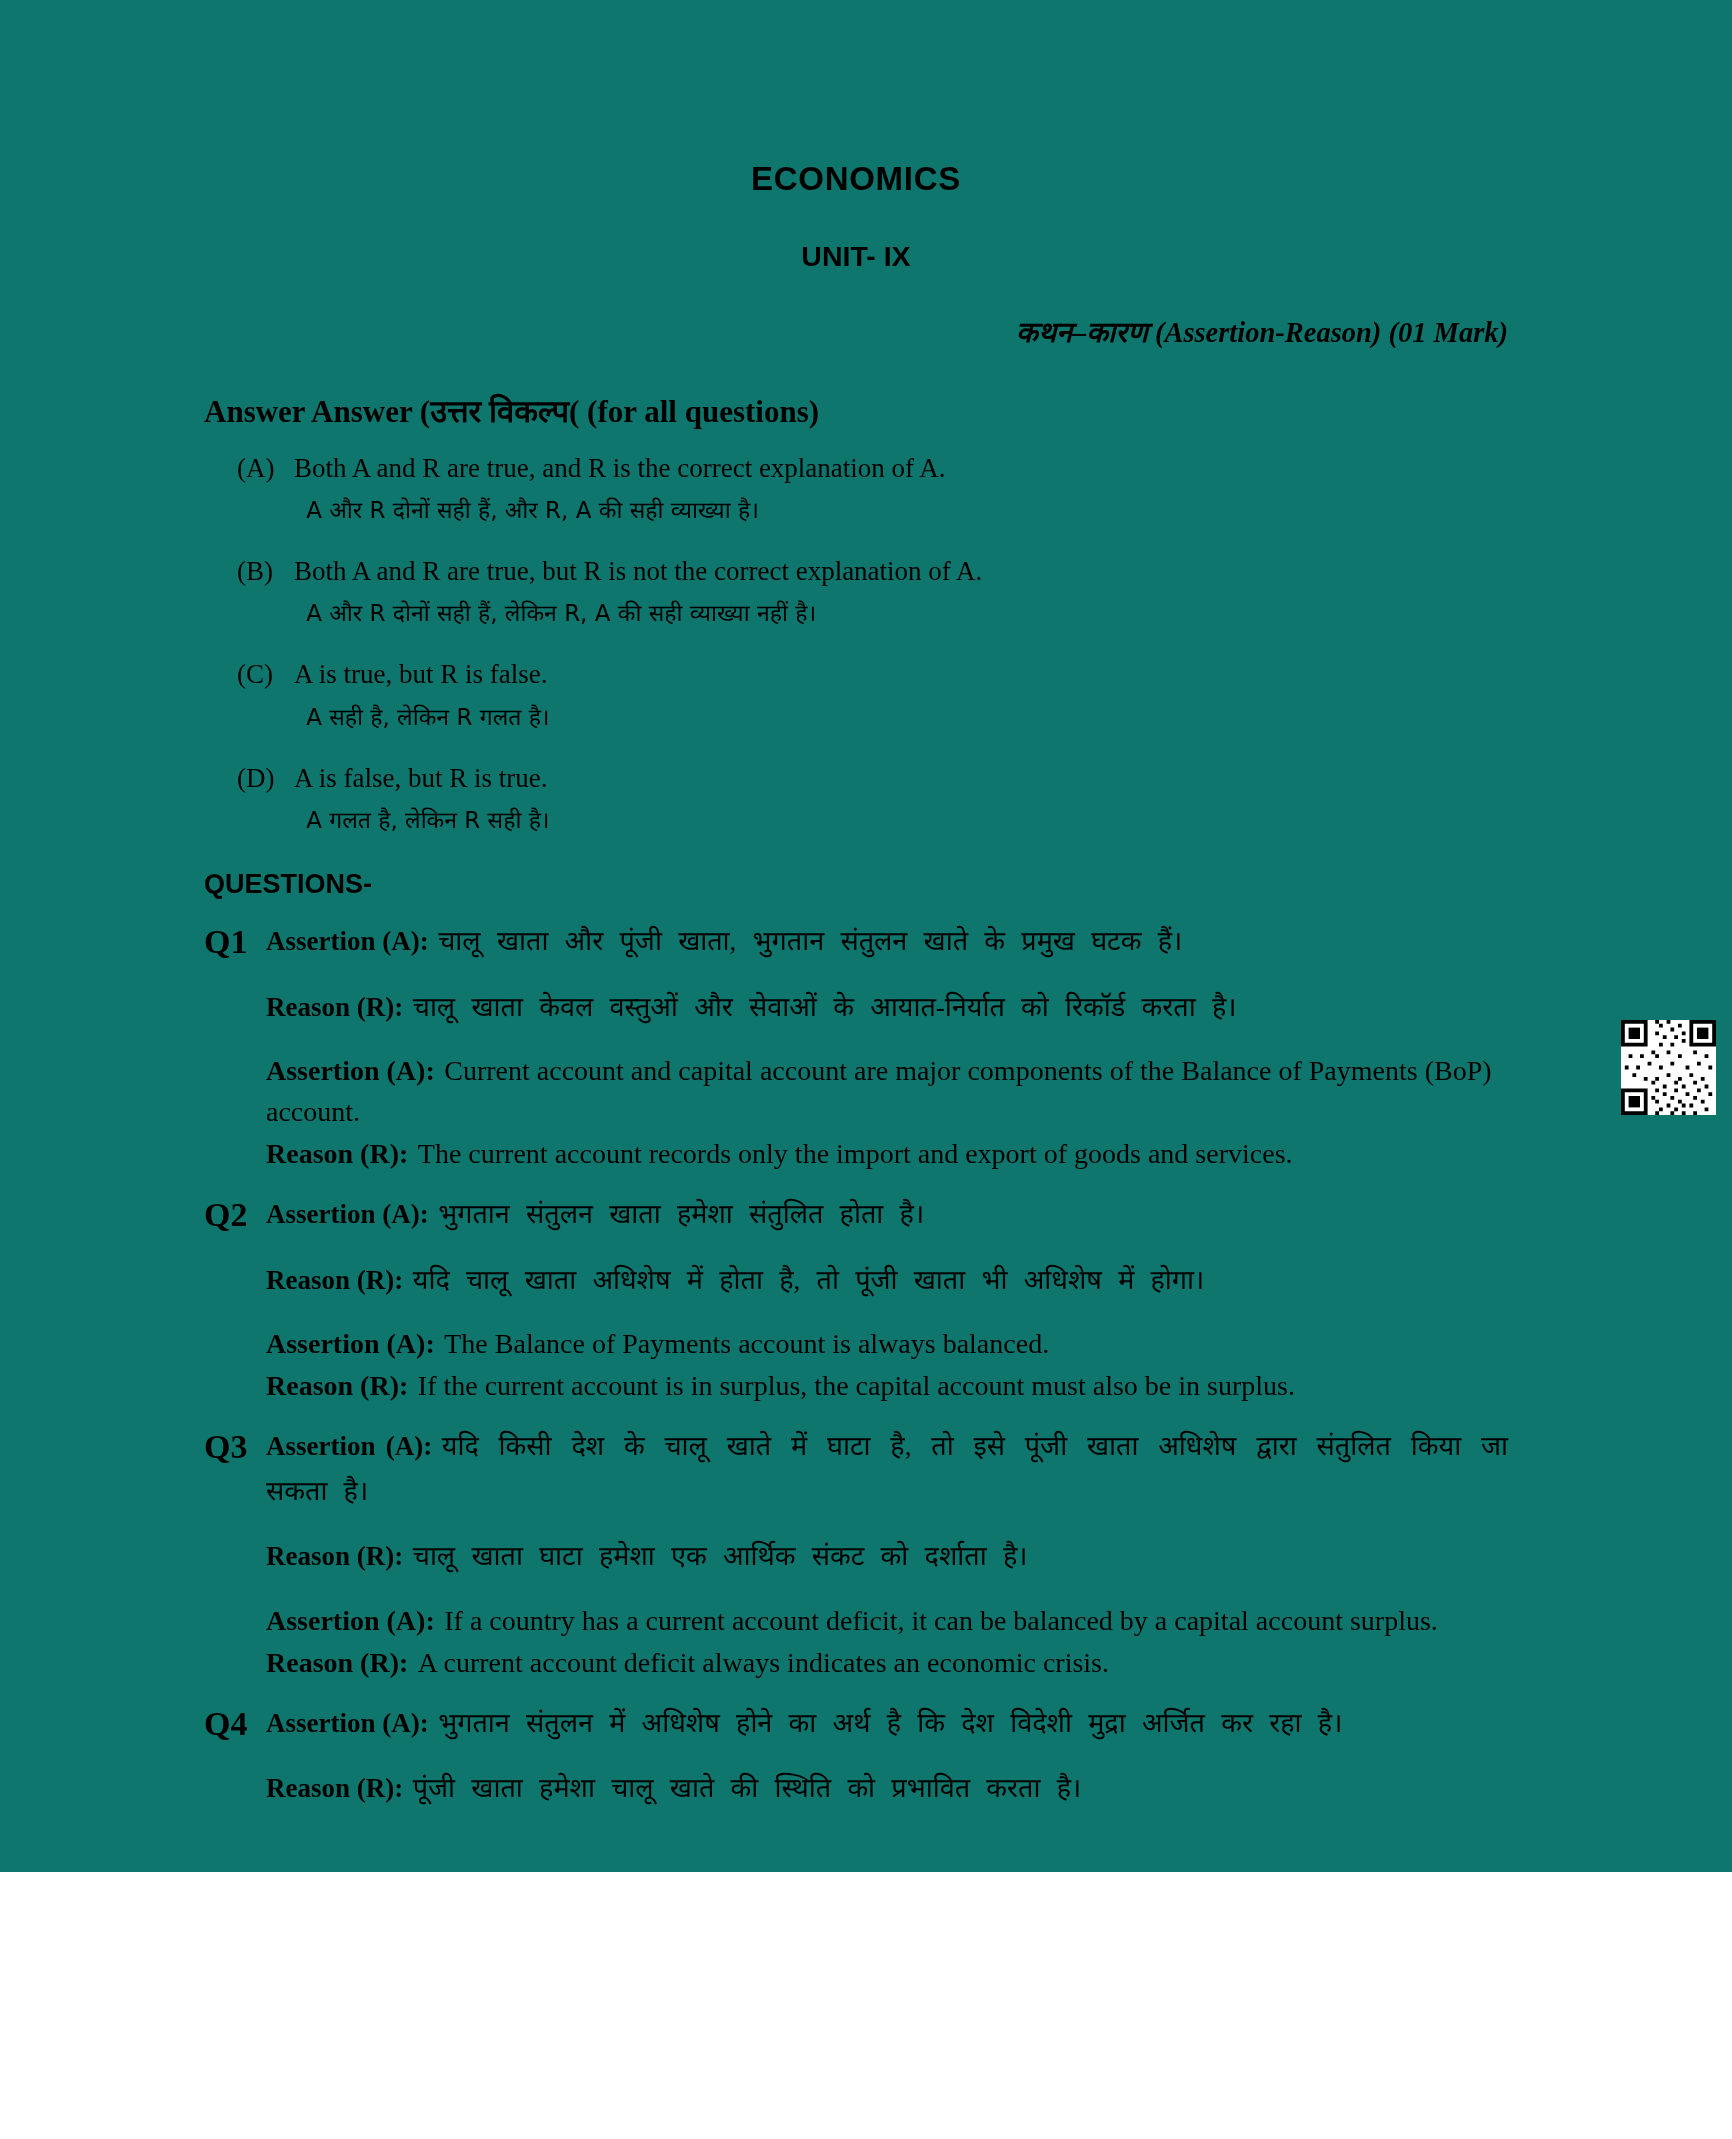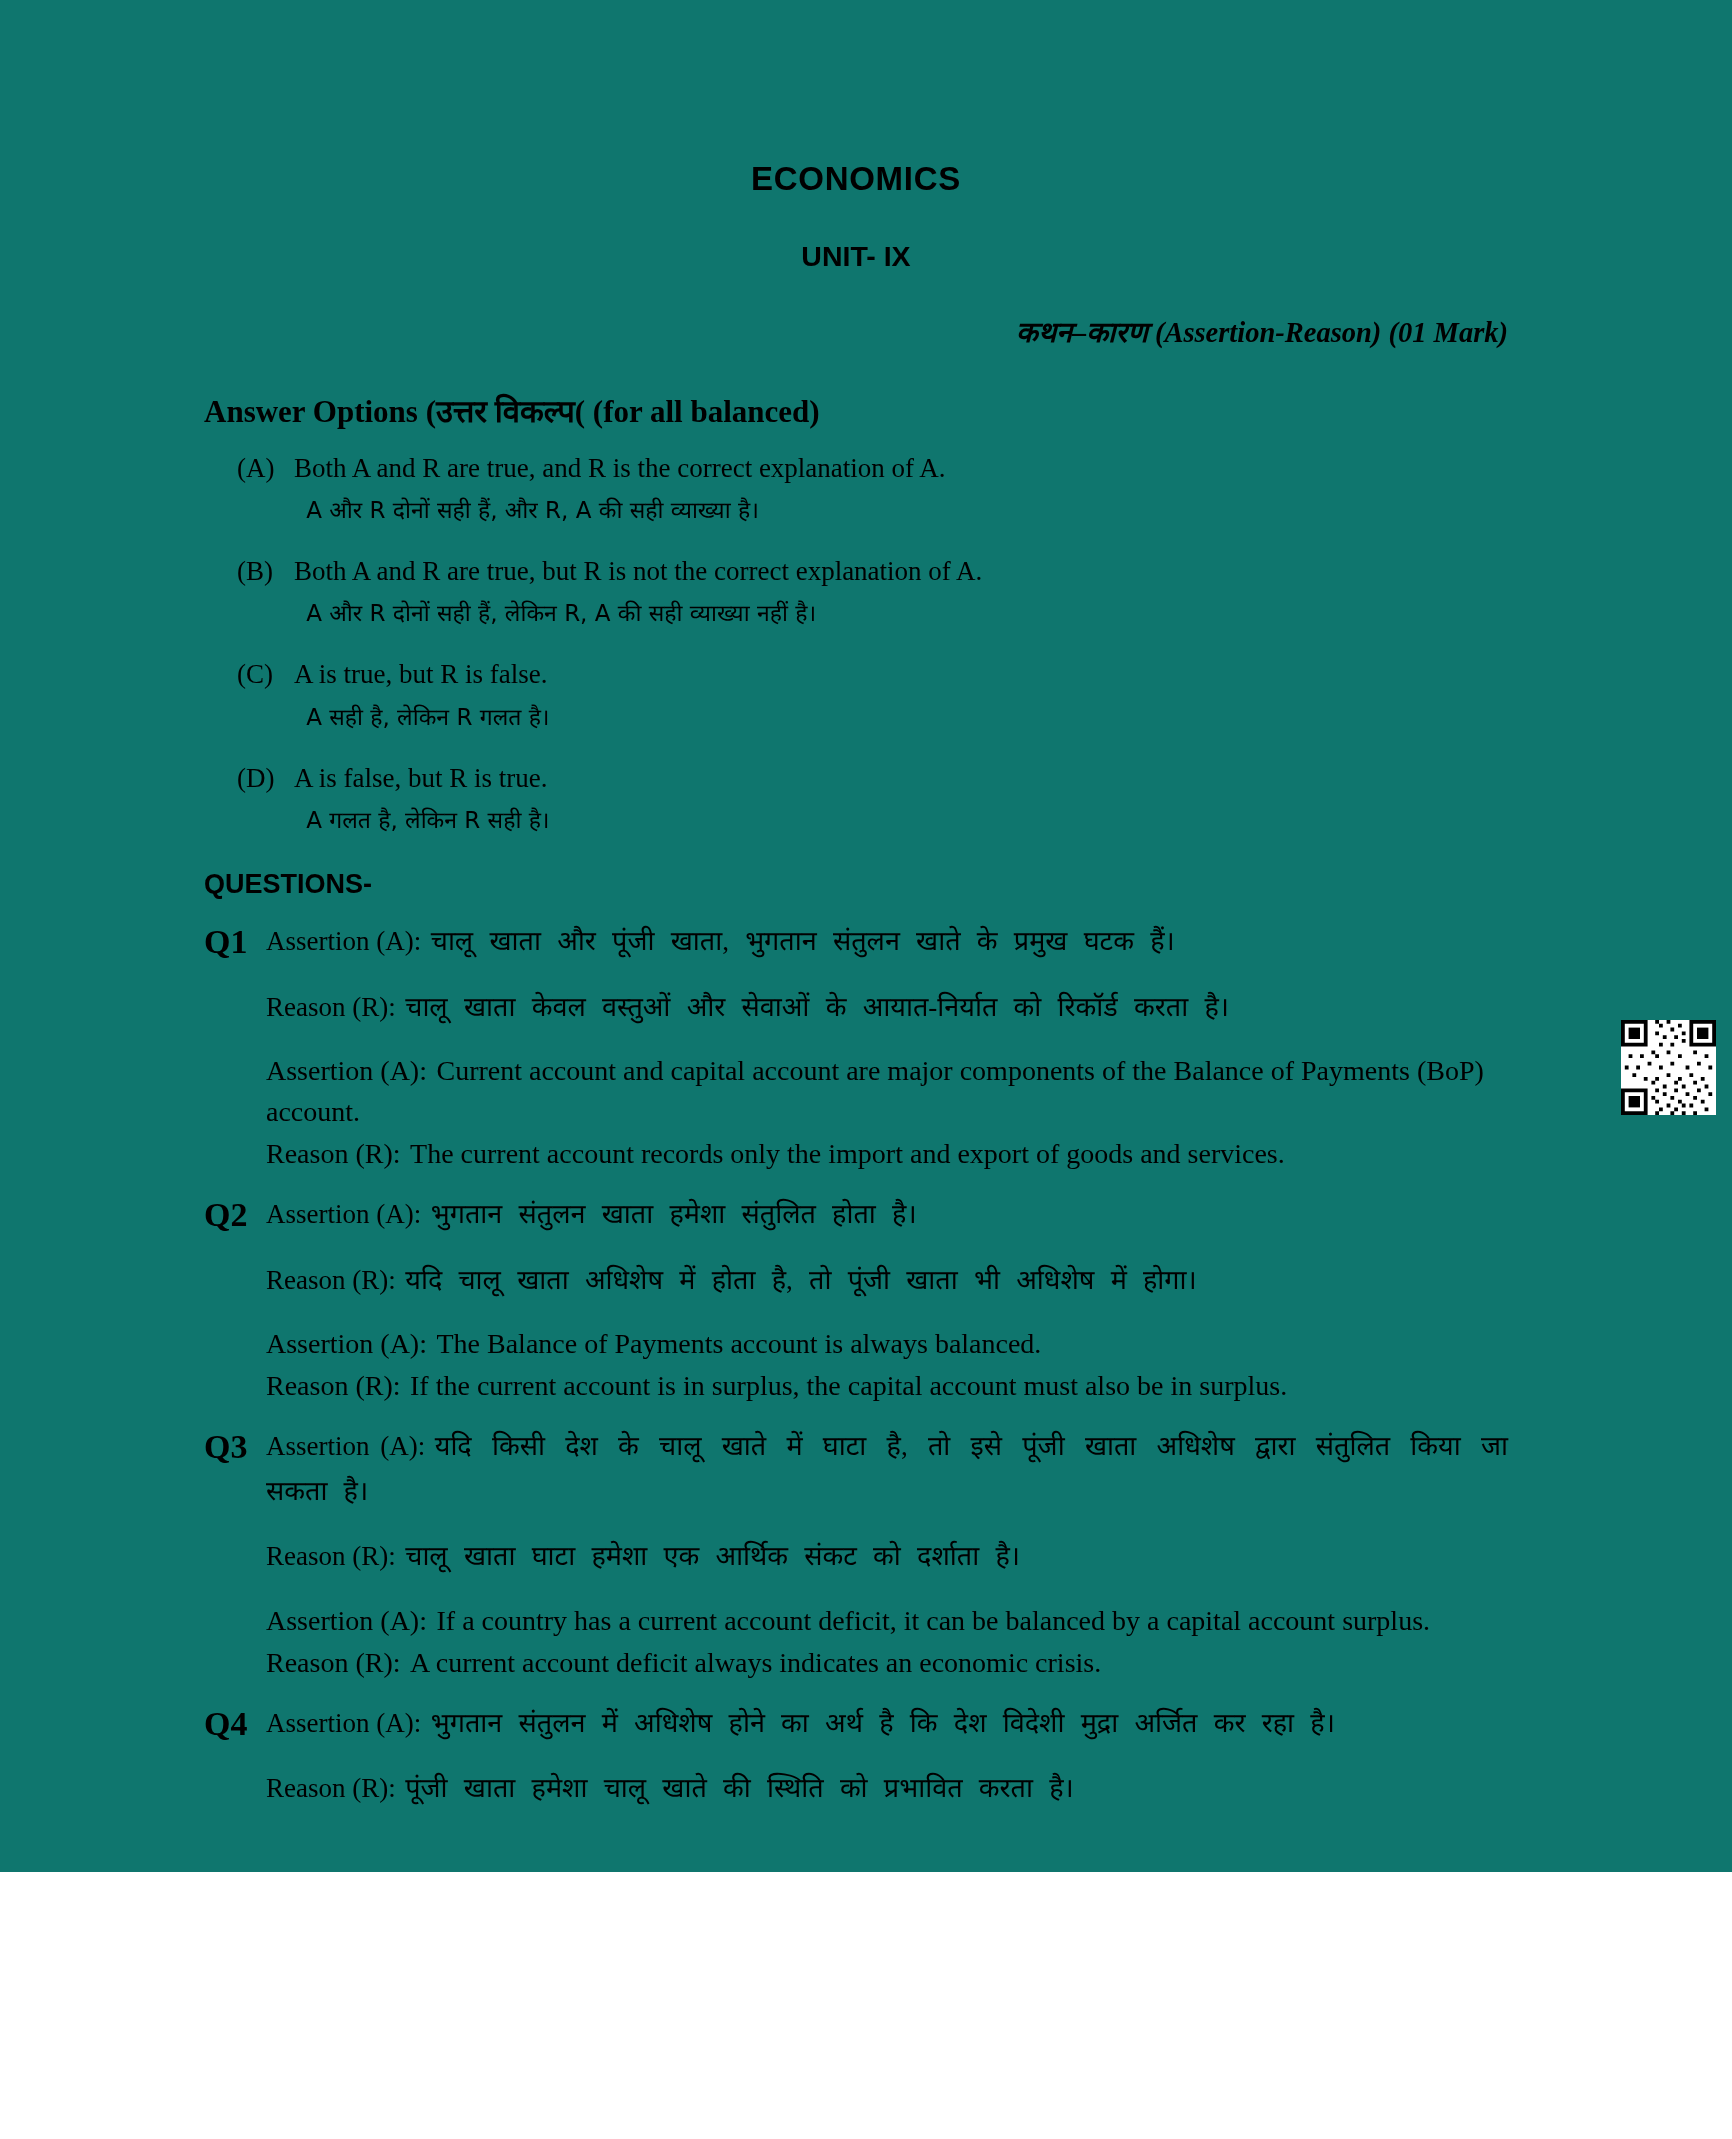--- a/index.html
+++ b/index.html
@@ -98,21 +98,21 @@
     text-align: justify;
   }
   .q-line.english {
     font-size: 28px;
     line-height: 41px;
     margin-bottom: 1.4px;
     word-spacing: normal;
     text-align: left;
   }
   .q-label {
-    font-weight: 400;
+    font-weight: 700;
     margin-right: 9.5px;
     word-spacing: normal;
   }
   .qr-code {
     position: absolute;
     left: 1621px;
     top: 1020px;
     width: 95px;
     height: 95px;
   }
@@ -129,21 +129,21 @@
 <body>
 
 <div class="page">
   <div class="content">
 
     <div class="doc-title">ECONOMICS</div>
     <div class="unit-heading">UNIT- IX</div>
     <div class="ar-heading">कथन–कारण (Assertion-Reason) (01 Mark)</div>
 
     <div>
-      <div class="ao-heading">Answer Options (उत्तर विकल्प( (for all balanced)</div>
+      <div class="ao-heading">Answer Answer (उत्तर विकल्प( (for all questions)</div>
 
       <div class="option">
         <span class="opt-label">(A)</span>
         <div class="opt-body">
           <div class="opt-en">Both A and R are true, and R is the correct explanation of A.</div>
           <div class="opt-hi">A और R दोनों सही हैं, और R, A की सही व्याख्या है।</div>
         </div>
       </div>
 
       <div class="option">

